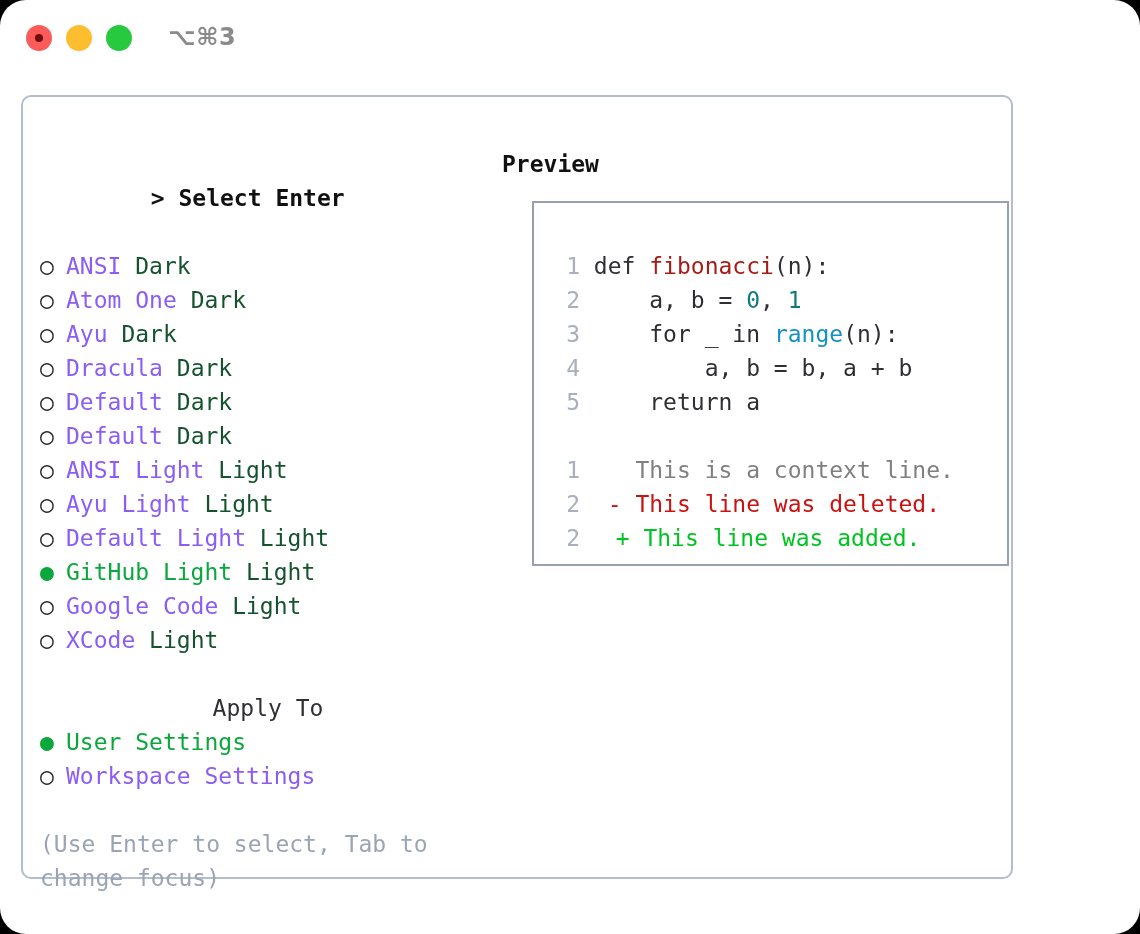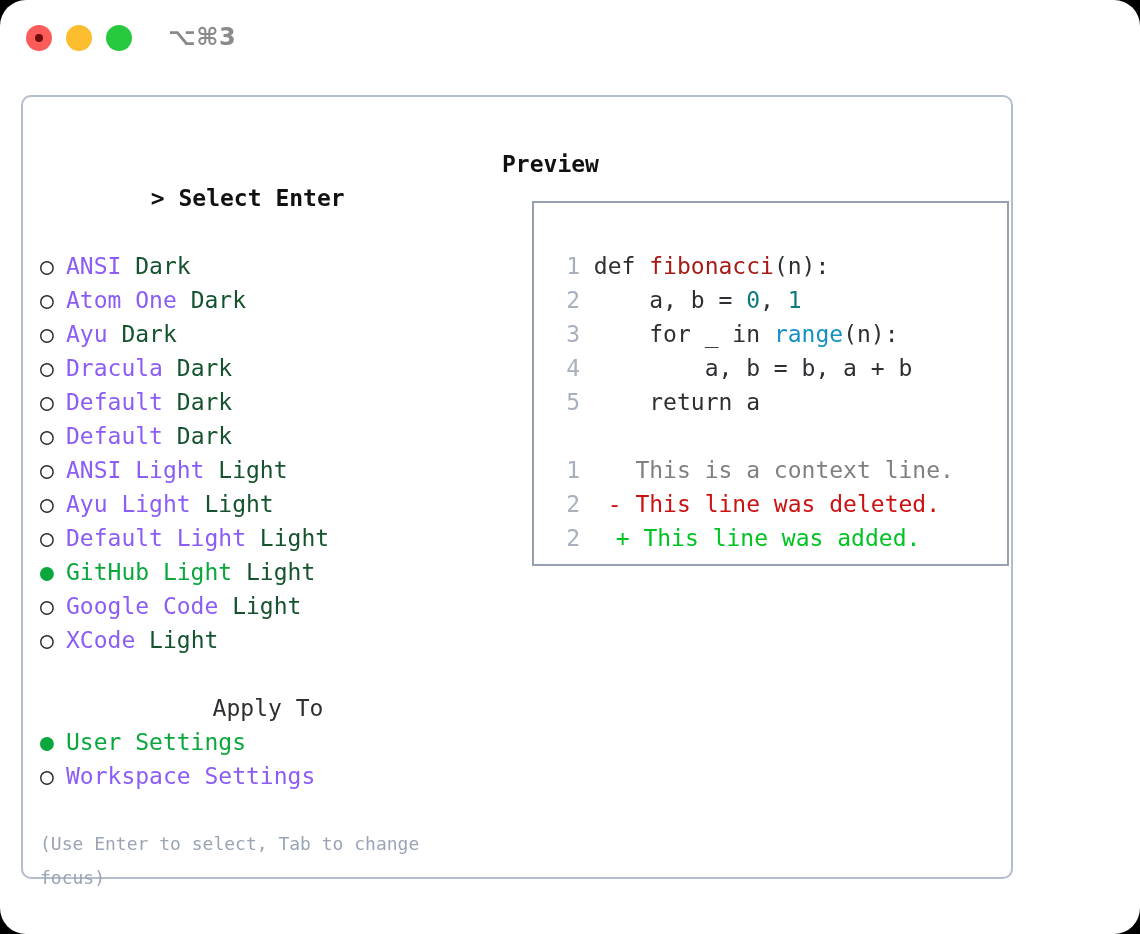--- a/index.html
+++ b/index.html
@@ -128,21 +128,21 @@
     line-height: 34px;
     color: #2e2e33;
     white-space: pre;
     padding-left: 26px;
     text-align: center;
   }
 
   .spacer-row { height: 34px; }
 
   .hint {
-    font-size: 18px;
+    font-size: 23px;
     line-height: 34px;
     color: #9aa4b4;
     width: 410px;
   }
 
   
   .preview-box {
     position: absolute;
     left: 30px;
     top: 54px;

